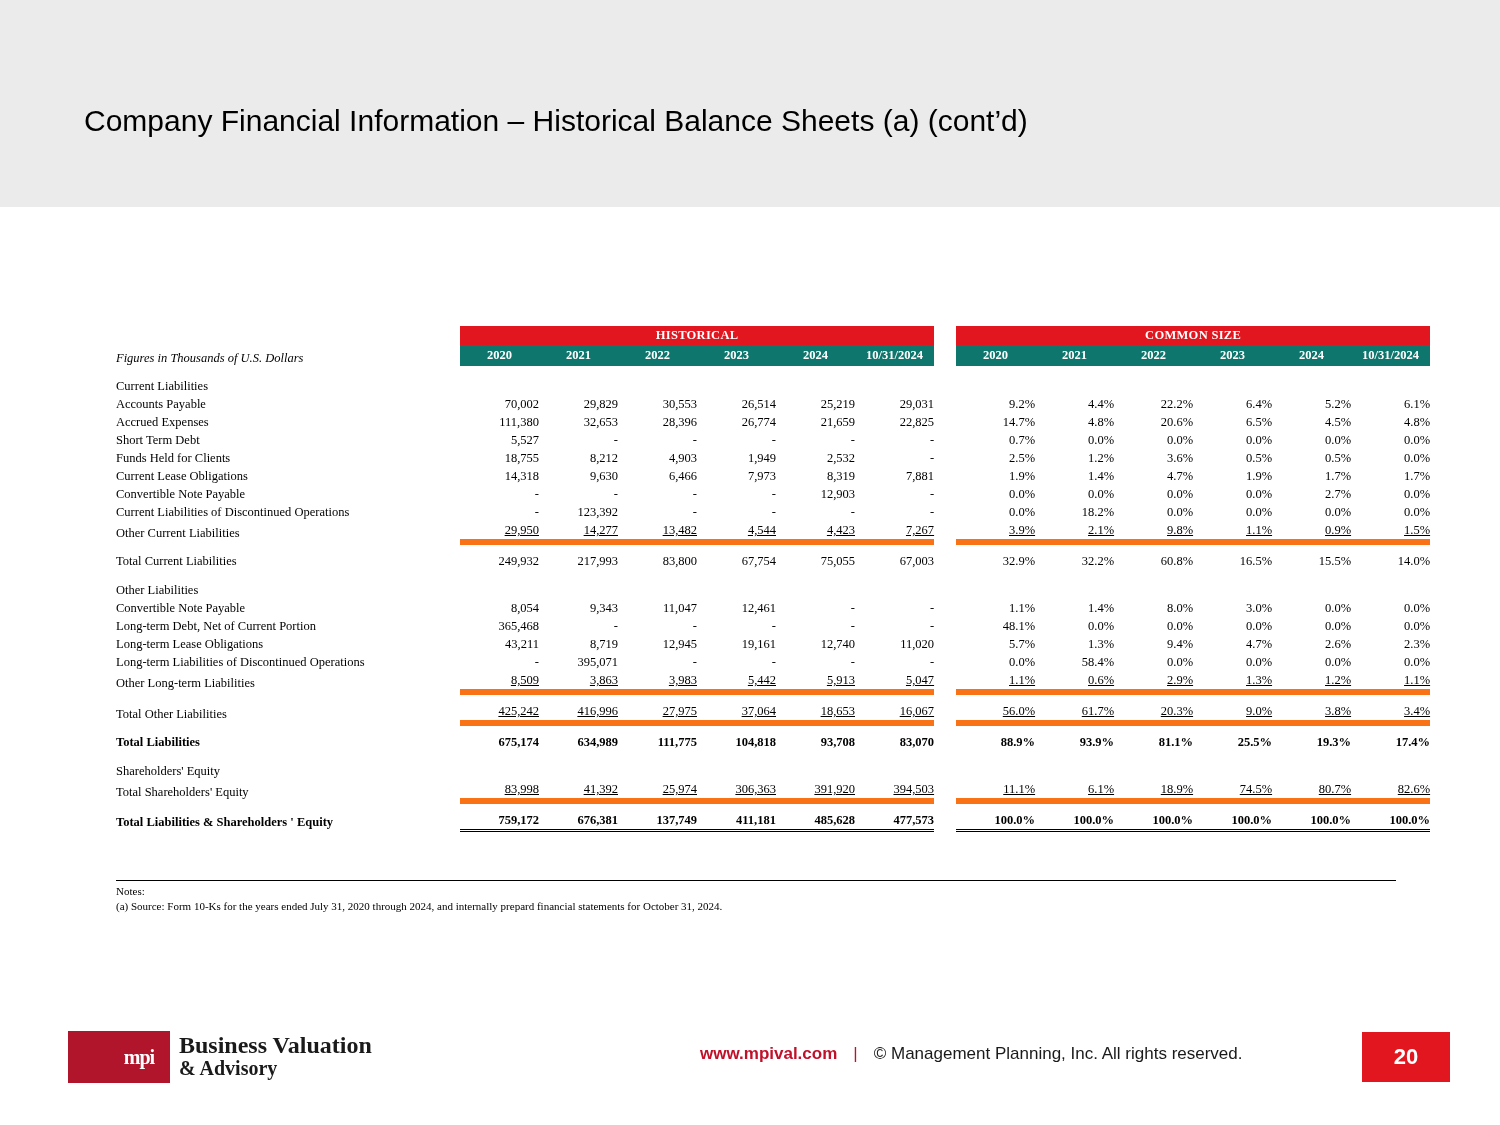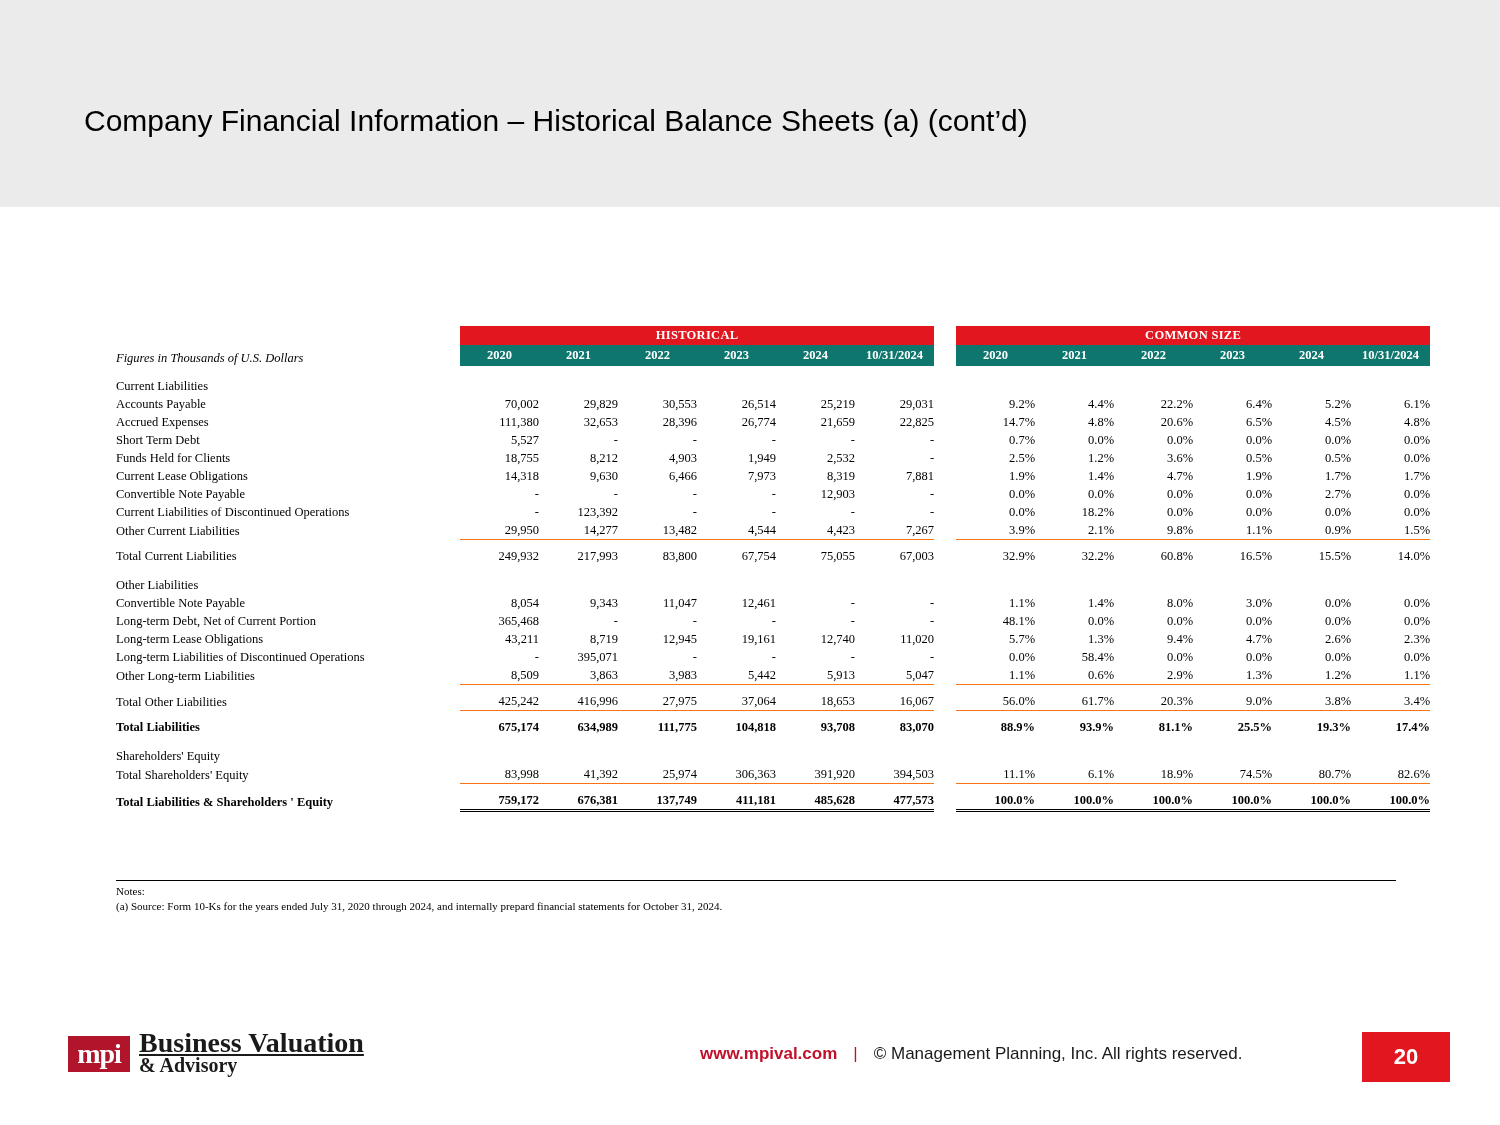--- a/index.html
+++ b/index.html
@@ -84,21 +84,21 @@
   }
 
   .row td { height: 18px; line-height: 18px; }
   .num { text-align: right; padding-right: 9px; }
   .lbl-0 { padding-left: 0px; }
   .lbl-1 { padding-left: 10px; }
   .lbl-2 { padding-left: 22px; }
   .bold { font-weight: bold; }
   .spacer td { height: 11px; }
   .small-spacer td { height: 7px; }
-  td.underline { border-bottom: 1px solid #f97316; }
+  td.underline { border-bottom: 6px solid #f97316; text-decoration: underline; }
   td.dblunderline {
     border-bottom: 3px double #000;
   }
 
   .notes {
     position: absolute;
     left: 116px;
     top: 880px;
     width: 1280px;
     font-family: "Liberation Serif", serif;
@@ -113,38 +113,39 @@
 
   
   .footer-logo {
     position: absolute;
     left: 68px;
     top: 1031px;
     display: flex;
     align-items: center;
   }
   .logo-mark {
-    width: 62px; height: 36px;
+    width: 62px; height: 52px;
     background: #b0152b;
     color: #ffffff;
     font-family: "Liberation Serif", serif;
-    font-size: 28px;
+    font-size: 20px;
     font-weight: bold;
     display: flex;
     align-items: center;
     justify-content: center;
     letter-spacing: -1px;
+    padding-left: 40px;
   }
   .logo-text {
     margin-left: 9px;
     font-family: "Liberation Serif", serif;
     color: #1a1a1a;
     line-height: 23px;
   }
-  .logo-text .l1 { font-size: 28px; font-weight: bold; text-decoration: underline; }
+  .logo-text .l1 { font-size: 24px; font-weight: bold; }
   .logo-text .l2 { font-size: 20px; font-weight: bold; }
 
   .footer-center {
     position: absolute;
     top: 1044px;
     left: 700px;
     display: flex;
     align-items: flex-end;
     font-family: "Liberation Sans", sans-serif;
     font-size: 17px;

